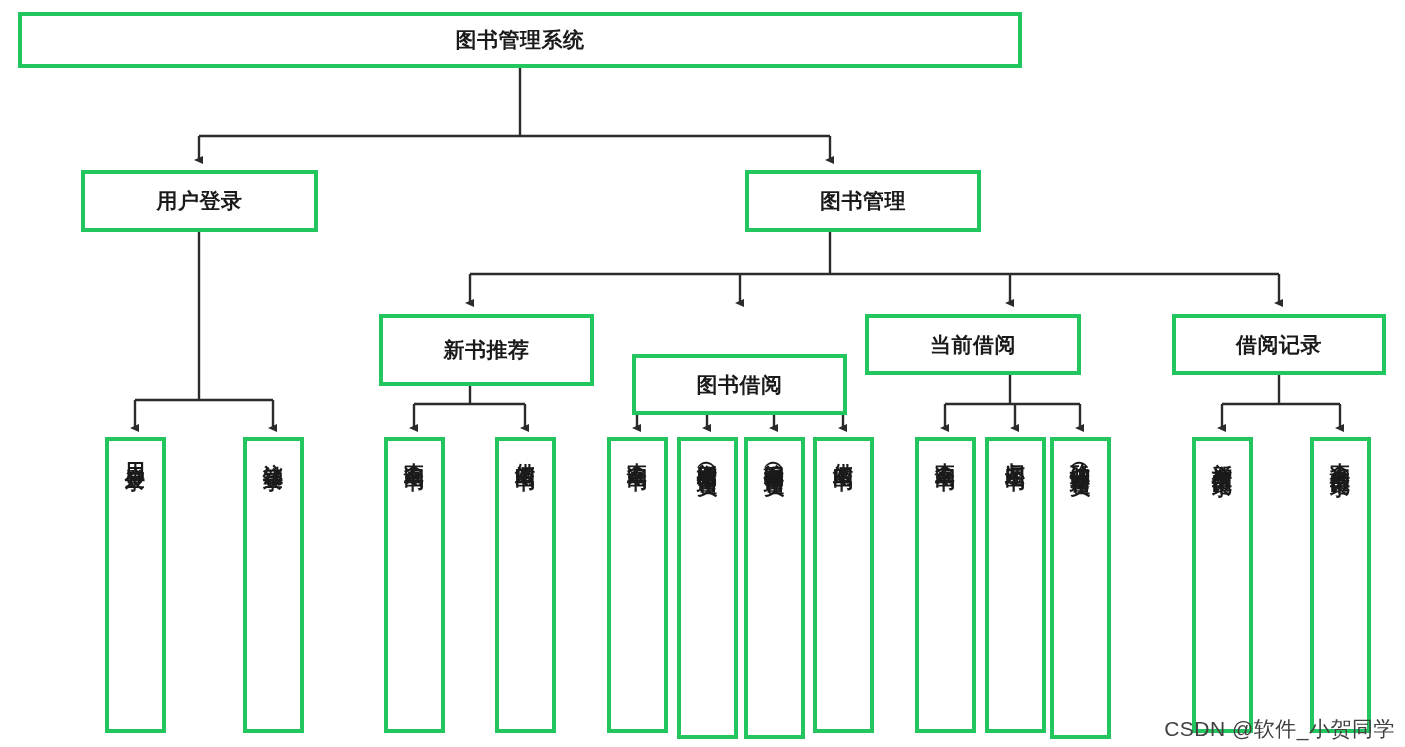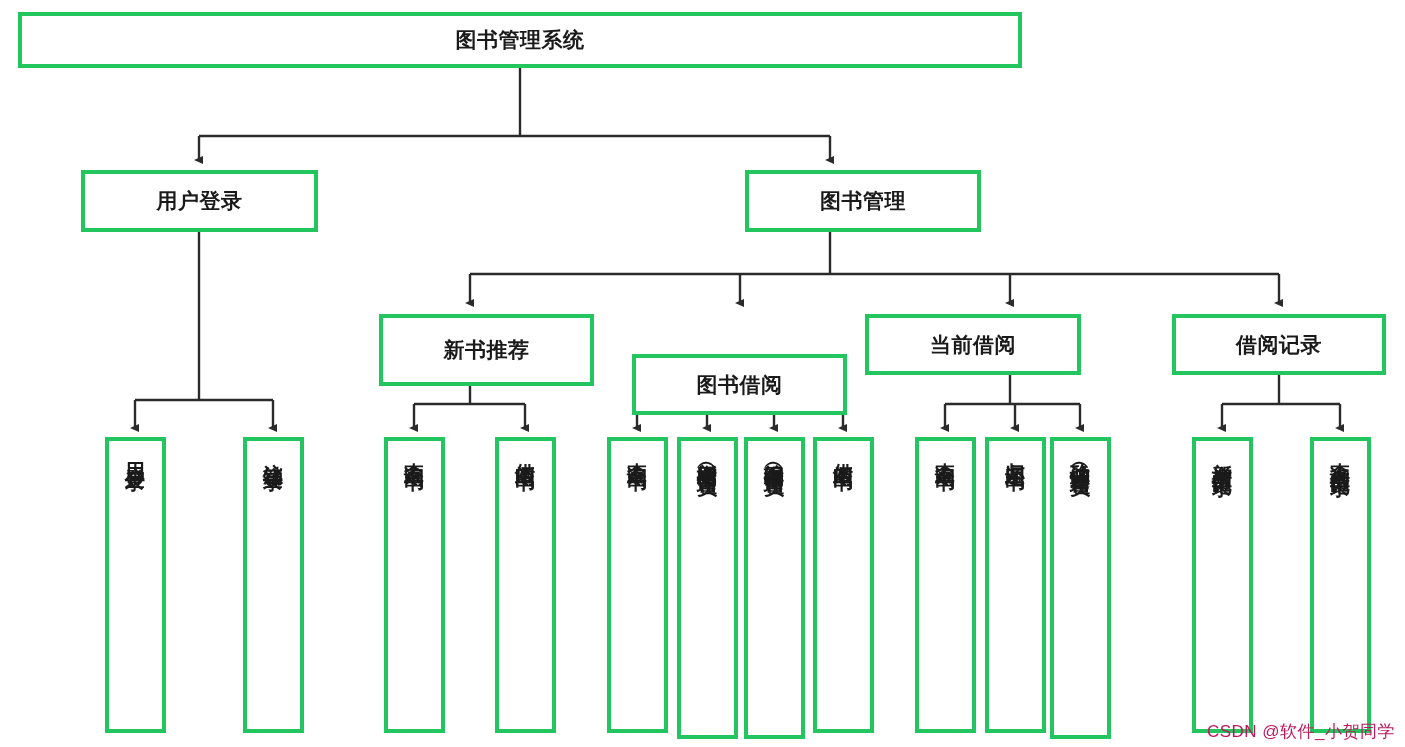--- a/index.html
+++ b/index.html
@@ -60,22 +60,22 @@
     letter-spacing: 3px;
     white-space: nowrap;
   }
   .node.vert.tall .lbl {
     letter-spacing: 2px;
   }
   .watermark {
     position: absolute;
     right: 10px;
     bottom: 4px;
-    font-size: 17px;
-    color: #be185d;
+    font-size: 21px;
+    color: #404040;
     letter-spacing: 0.5px;
     white-space: nowrap;
   }
 </style>
 </head>
 <body>
 
 <div id="canvas">
 
   <svg class="links" viewBox="0 0 1405 747">

